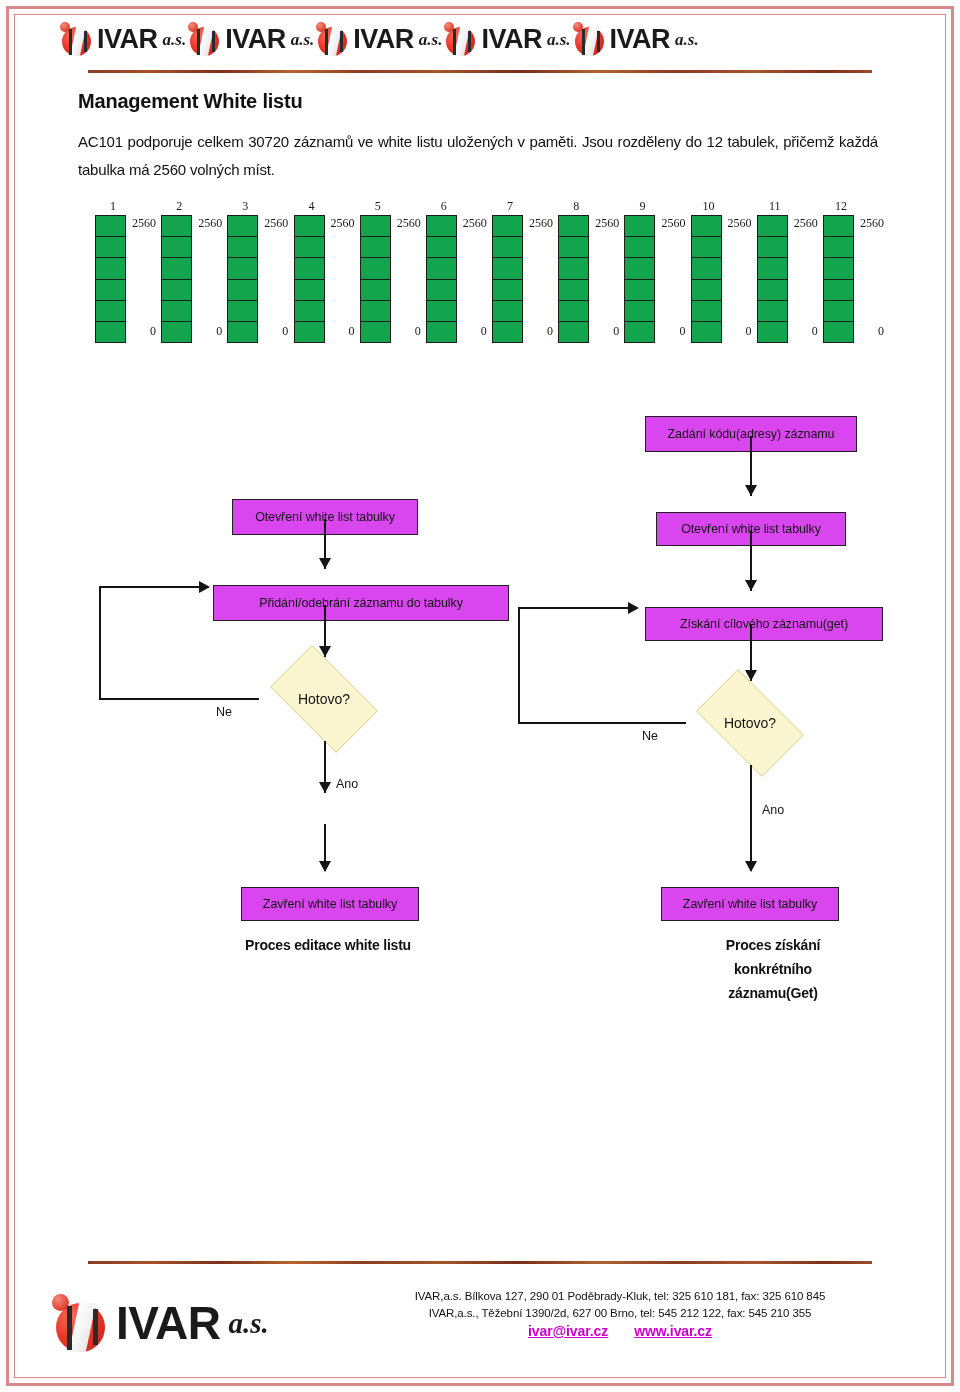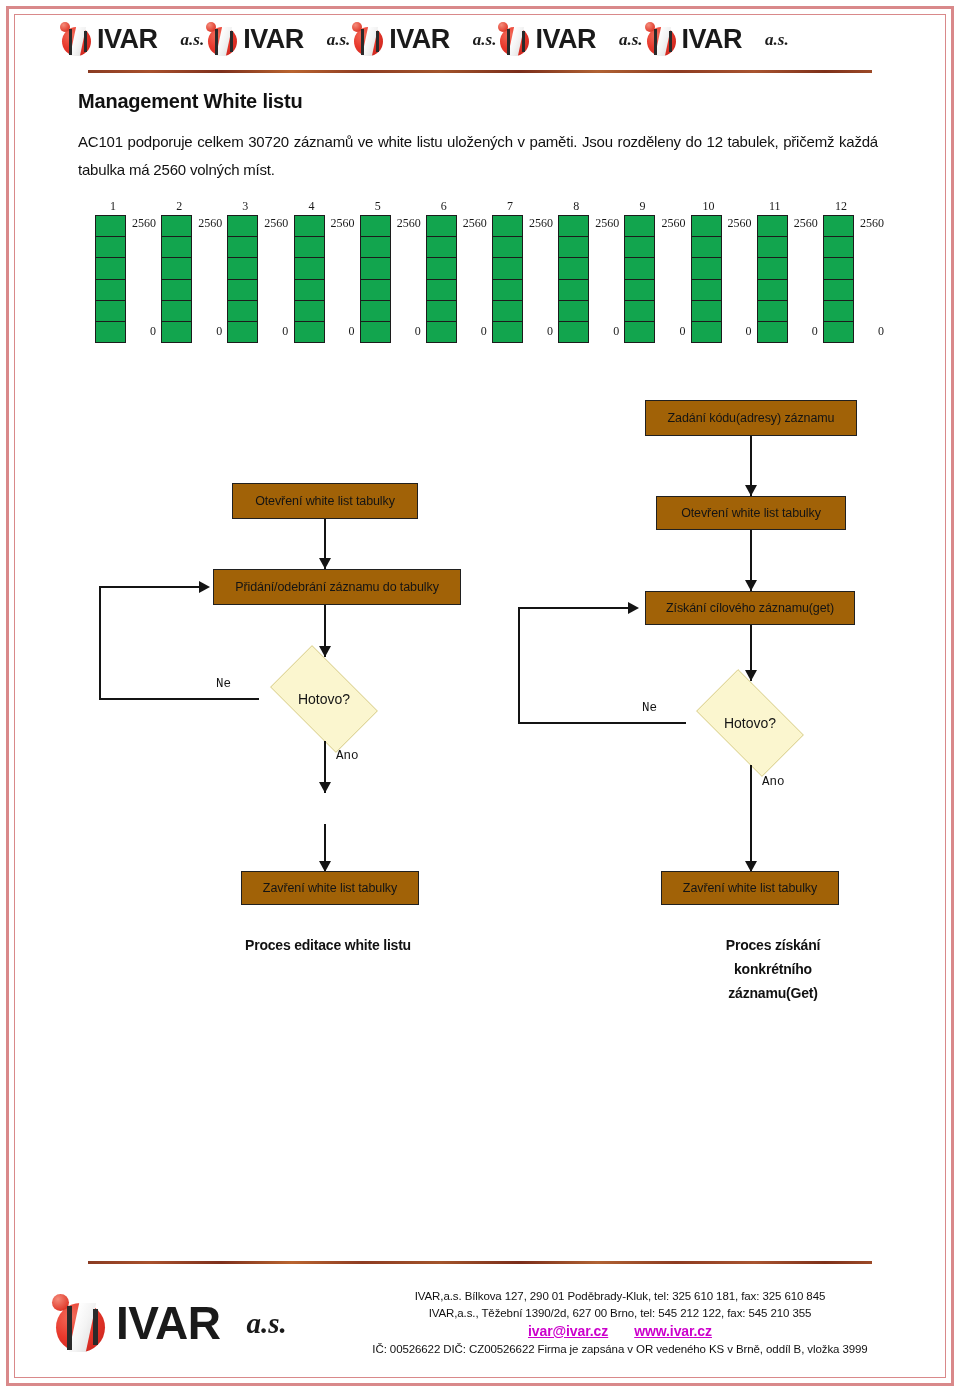--- a/index.html
+++ b/index.html
@@ -97,21 +97,21 @@
     line-height: 1;
     white-space: nowrap;
   }
   .logo-suffix {
     font-family: "Liberation Serif", serif;
     font-weight: bold;
     font-style: italic;
     font-size: 17px;
     color: #1a1a1a;
     line-height: 1;
-    margin-left: 20px;
+    margin-left: 2px;
     white-space: nowrap;
   }
 
   .rule {
     position: absolute;
     left: 88px;
     width: 784px;
     height: 3px;
     background: linear-gradient(90deg,
       #8a3b22 0%, #a8502c 8%, #7d2f1c 17%, #b9642f 26%,
@@ -203,29 +203,30 @@
 
   
   .flowarea {
     position: absolute;
     left: 0px; top: 385px;
     width: 960px; height: 535px;
   }
   .fbox {
     position: absolute;
     border: 1px solid #202020;
-    background: #a16207;
+    background: #d946ef;
     display: flex;
     align-items: center;
     justify-content: center;
     font-family: "Liberation Sans", sans-serif;
     font-size: 12.5px;
     color: #141414;
     white-space: nowrap;
     letter-spacing: -0.1px;
+    margin-top: 16px;
   }
   .fdiamond {
     position: absolute;
     display: flex;
     align-items: center;
     justify-content: center;
     font-family: "Liberation Sans", sans-serif;
     font-size: 14px;
     color: #141414;
     white-space: nowrap;
@@ -261,24 +262,25 @@
   }
   .arrow-right {
     position: absolute;
     width: 0; height: 0;
     border-top: 6px solid transparent;
     border-bottom: 6px solid transparent;
     border-left: 11px solid #141414;
   }
   .edge-label {
     position: absolute;
-    font-family: Liberation Mono, monospace;
+    font-family: Liberation Sans, sans-serif;
     font-size: 12.5px;
     color: #141414;
     white-space: nowrap;
+    margin-top: 28px;
   }
 
   
   .caption {
     position: absolute;
     font-size: 14px;
     font-weight: bold;
     color: #111111;
     text-align: center;
     line-height: 24px;
@@ -561,21 +563,21 @@
       </div>
     </div>
 
   <div class="flowarea">
 
     <div class="fbox" style="left:232px; top:98px; width:186px; height:36px;">Otevření white list tabulky</div>
 
     <div class="vline" style="left:324px; top:134px; height:50px;"></div>
     <div class="arrow-down" style="left:319px; top:173px;"></div>
 
-    <div class="fbox" style="left:213px; top:184px; width:248px; height:36px;">Přidání/odebrání záznamu do tabulky</div>
+    <div class="fbox" style="left:213px; top:184px; width:296px; height:36px;">Přidání/odebrání záznamu do tabulky</div>
 
     <div class="vline" style="left:324px; top:220px; height:52px;"></div>
     <div class="arrow-down" style="left:319px; top:261px;"></div>
 
     <div class="fdiamond" style="left:258px; top:272px; width:132px; height:84px;">
       <div class="dshape"></div>
       <div class="dlabel">Hotovo?</div>
     </div>
 
     <div class="hline" style="left:99px; top:313px; width:160px;"></div>
@@ -597,21 +599,21 @@
     <div class="fbox" style="left:645px; top:15px; width:212px; height:36px;">Zadání kódu(adresy) záznamu</div>
 
     <div class="vline" style="left:750px; top:51px; height:60px;"></div>
     <div class="arrow-down" style="left:745px; top:100px;"></div>
 
     <div class="fbox" style="left:656px; top:111px; width:190px; height:34px;">Otevření white list tabulky</div>
 
     <div class="vline" style="left:750px; top:145px; height:61px;"></div>
     <div class="arrow-down" style="left:745px; top:195px;"></div>
 
-    <div class="fbox" style="left:645px; top:206px; width:210px; height:34px;">Získání cílového záznamu(get)</div>
+    <div class="fbox" style="left:645px; top:206px; width:238px; height:34px;">Získání cílového záznamu(get)</div>
 
     <div class="vline" style="left:750px; top:240px; height:56px;"></div>
     <div class="arrow-down" style="left:745px; top:285px;"></div>
 
     <div class="fdiamond" style="left:684px; top:296px; width:132px; height:84px;">
       <div class="dshape"></div>
       <div class="dlabel">Hotovo?</div>
     </div>
 
     <div class="hline" style="left:518px; top:337px; width:168px;"></div>
@@ -645,16 +647,15 @@
     <span class="logo-suffix">a.s.</span>
   </div>
 
   <div class="footer-text">
     <div>IVAR,a.s. Bílkova 127, 290 01 Poděbrady-Kluk, tel: 325 610 181, fax: 325 610 845</div>
     <div>IVAR,a.s., Těžební 1390/2d, 627 00 Brno, tel: 545 212 122, fax: 545 210 355</div>
     <div class="footer-links">
       <a href="#">ivar@ivar.cz</a>
       <a href="#">www.ivar.cz</a>
     </div>
-    <div class="footer-legal">IČ: 00526622  DIČ: CZ00526622   Firma je zapsána v OR vedeného KS v Brně, oddíl B, vložka 3999</div>
   </div>
 
 </div>
 
 </body></html>

